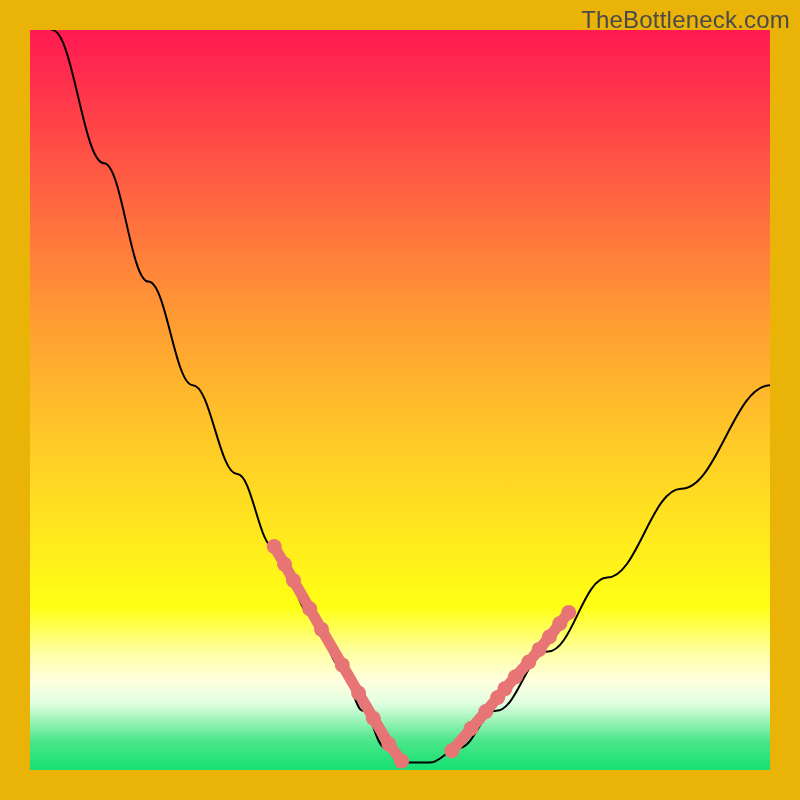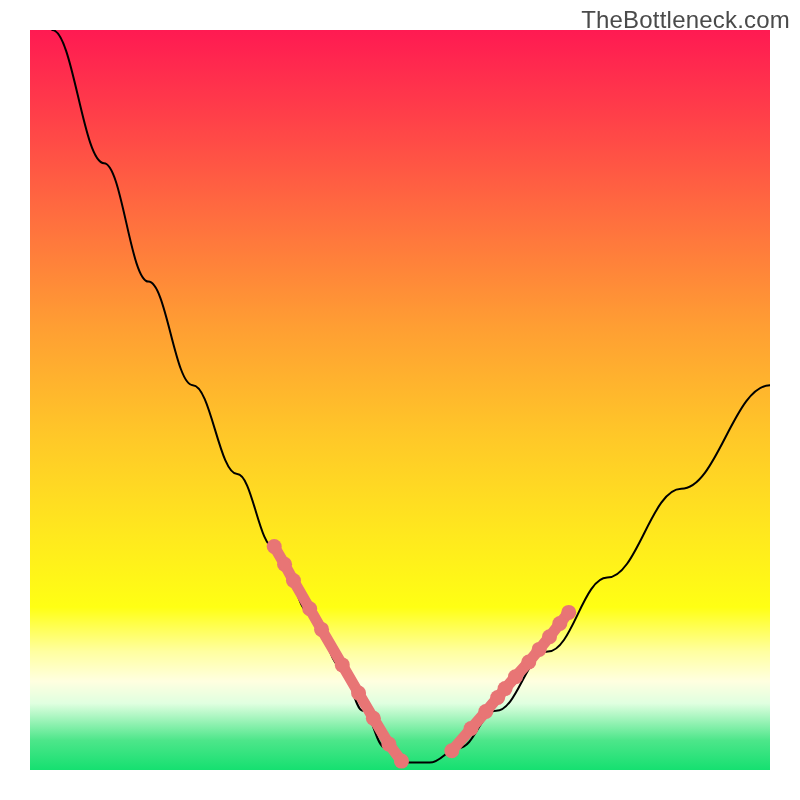--- a/index.html
+++ b/index.html
@@ -10,21 +10,21 @@
     overflow: hidden;
     background: #000;
     font-family: Arial, Helvetica, sans-serif;
   }
   .frame {
     position: absolute;
     left: 0;
     top: 0;
     width: 800px;
     height: 800px;
-    background: #ffffff;
+    background: #eab308;
   }
   .plot {
     position: absolute;
     left: 30px;
     top: 30px;
     width: 740px;
     height: 740px;
     background: linear-gradient(to bottom,
       #ff1a52 0%,
       #ff3a4a 10%,

